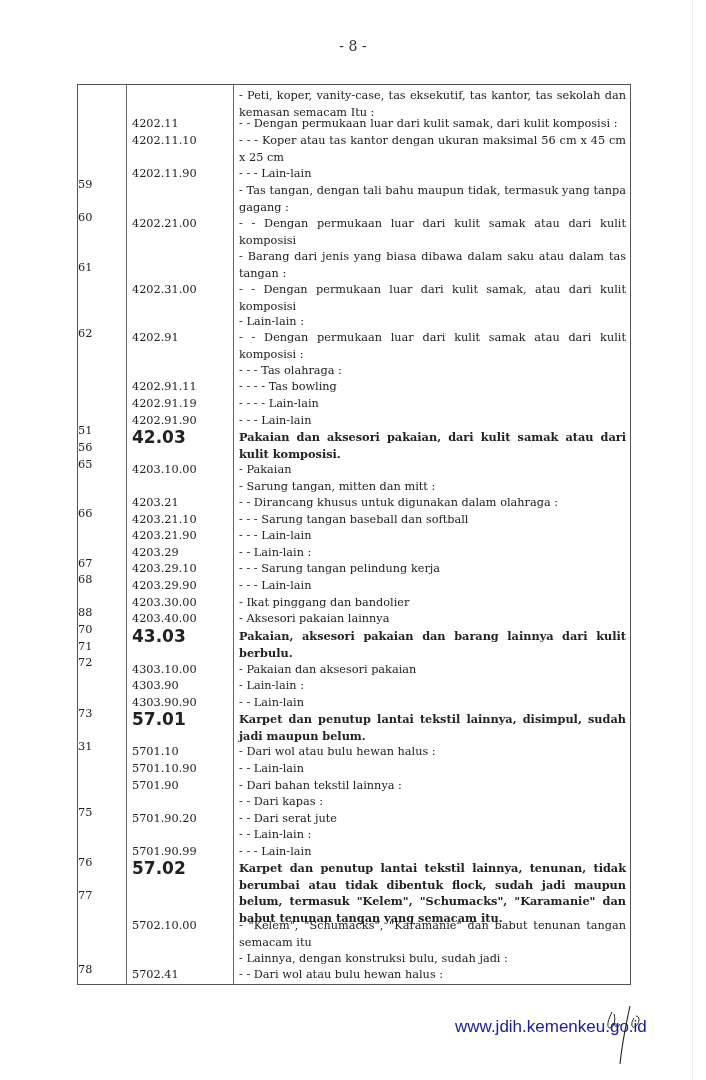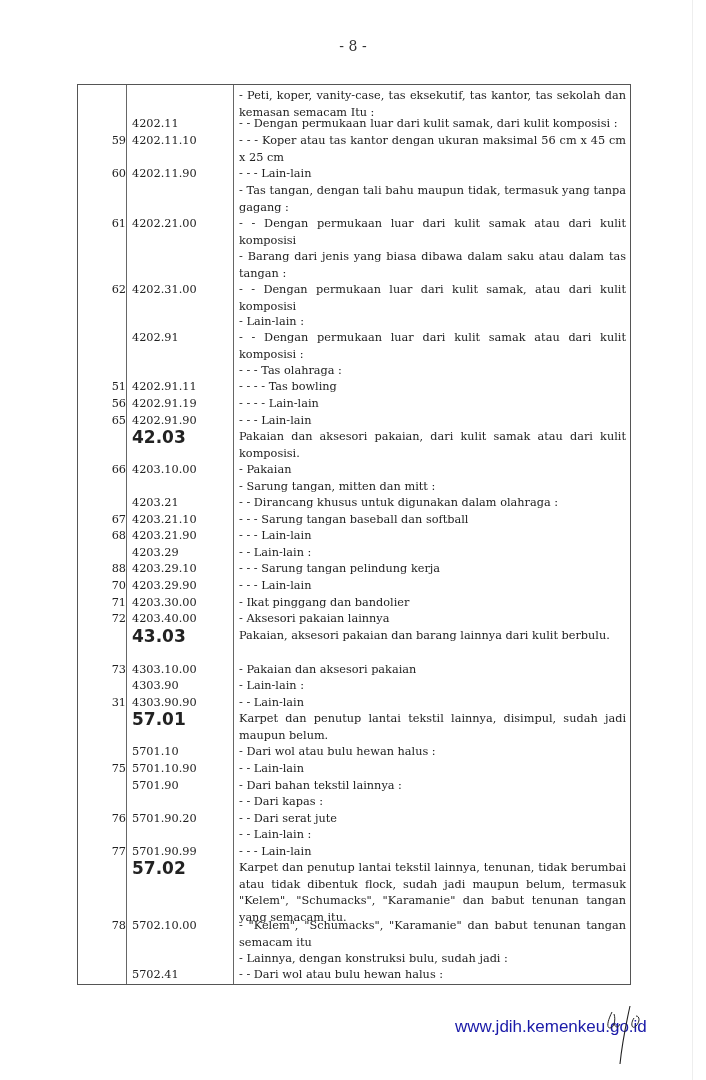--- a/index.html
+++ b/index.html
@@ -6,24 +6,24 @@
   body { width: 706px; height: 1080px; position: relative; overflow: hidden;
          font-family: "DejaVu Serif", "Liberation Serif", serif; color: #222; }
   .page-edge { position: absolute; left: 692px; top: 0; width: 1px; height: 1080px; background: #eeeeee; }
   .page-num { position: absolute; top: 38px; left: 0; width: 706px; text-align: center;
               font-size: 14px; color: #333; }
   .table { position: absolute; left: 77px; top: 84px; width: 554px; height: 901px;
            border: 1px solid #555; box-sizing: border-box; }
   .vline { position: absolute; top: 0; bottom: 0; width: 1px; background: #666; }
   .v1 { left: 48px; } .v2 { left: 155px; }
   .row { position: absolute; left: 0; width: 552px; font-size: 11.3px; line-height: 16.5px; }
-  .no { position: absolute; left: 0; width: 48px; text-align: right; }
+  .no { position: absolute; left: 0; width: 48px; text-align: left; margin-top: 44px; }
   .code { position: absolute; left: 54px; width: 100px; }
   .desc { position: absolute; left: 161px; width: 387px; text-align: justify; }
-  .bold .desc { font-weight: normal; }
+  .bold .desc { font-weight: bold; }
   .bold .code { font-family: "DejaVu Sans", "Liberation Sans", sans-serif; font-weight: bold; font-size: 17px; }
   .footer-link { position: absolute; left: 455px; top: 1017px; font-family: "Liberation Sans", "DejaVu Sans", sans-serif;
                  font-size: 17px; color: #1a1aa8; text-decoration: none; }
   .signature { position: absolute; left: 600px; top: 998px; width: 50px; height: 70px; }
 </style>
 </head>
 <body>
 
 <div class="page-edge"></div>
 

